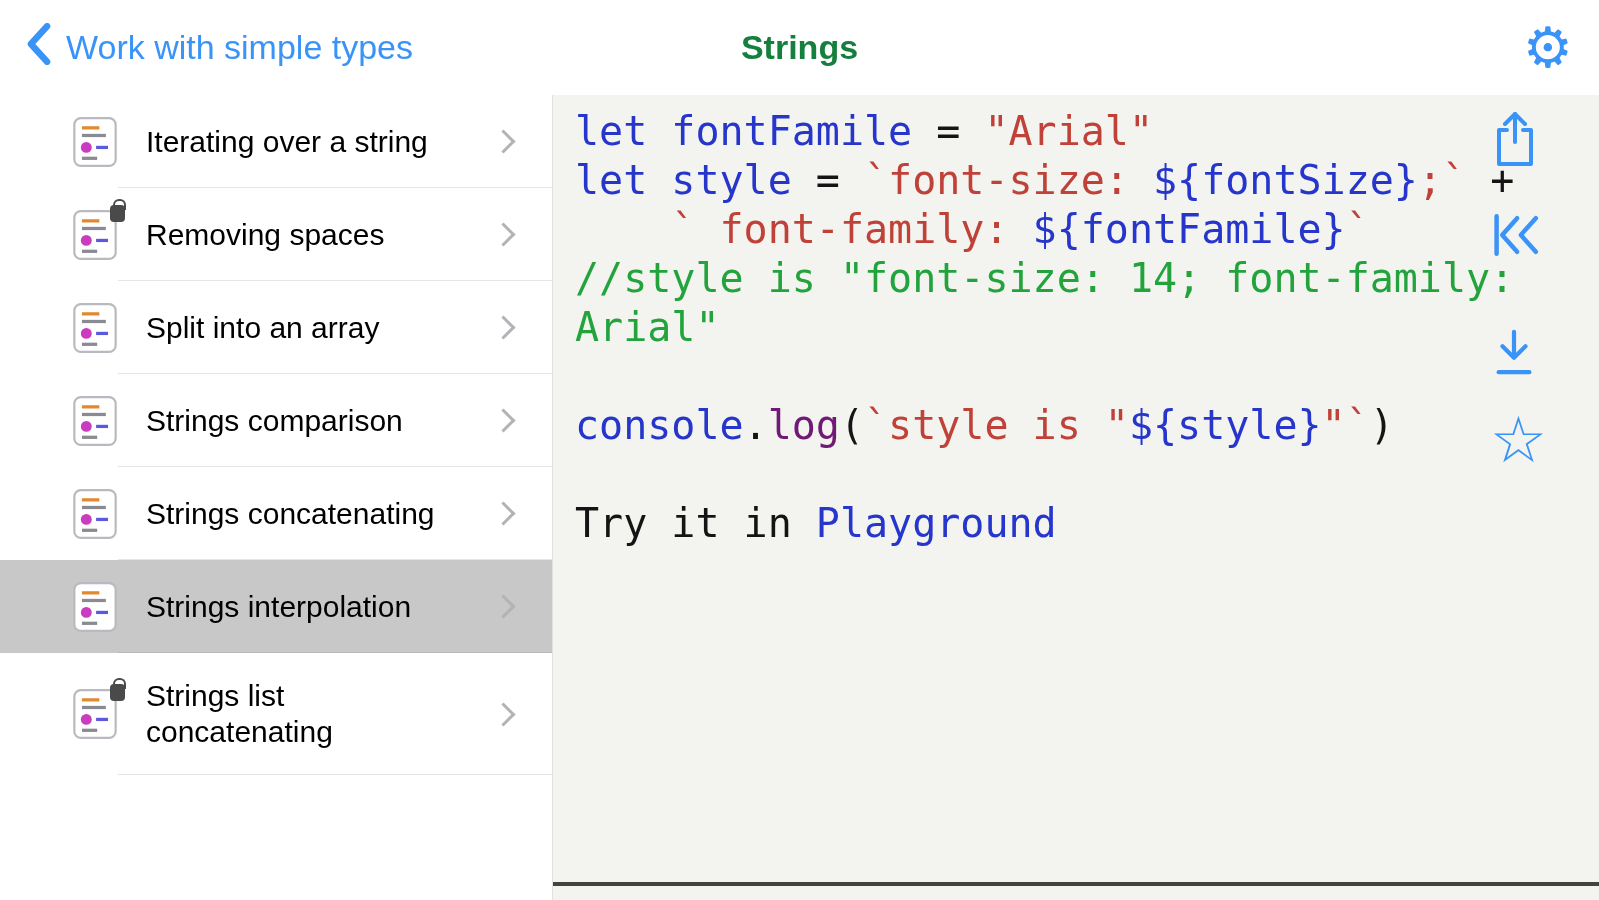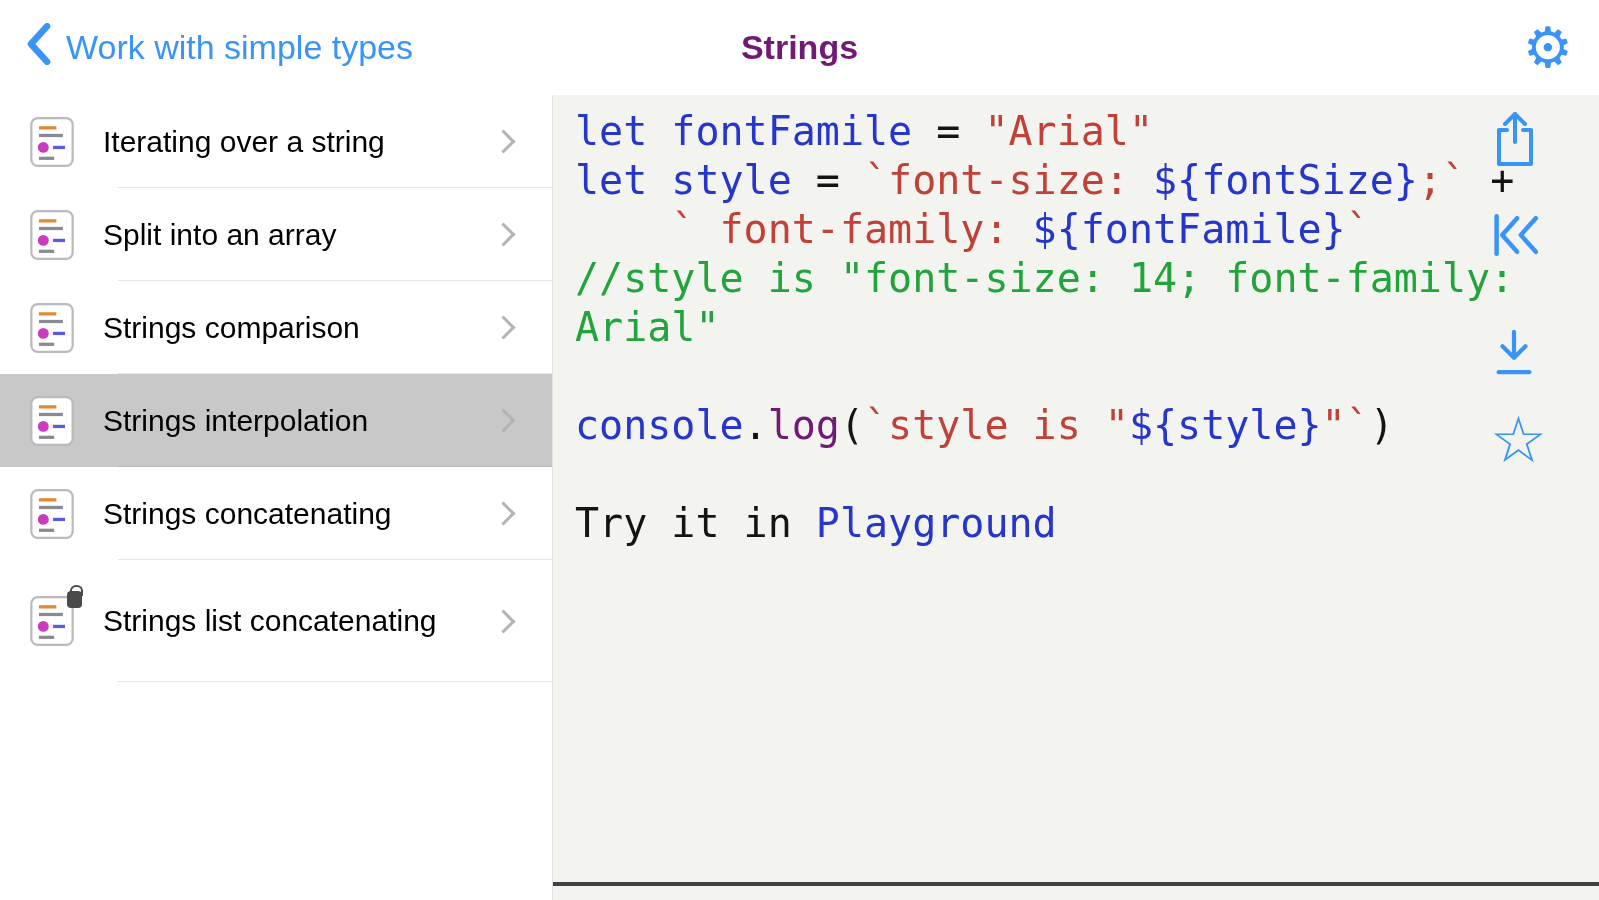--- a/index.html
+++ b/index.html
@@ -14,34 +14,34 @@
   
   .navbar { position:absolute; top:0; left:0; right:0; height:95px; background:#fff; }
   .back-btn {
     position:absolute; left:26px; top:0; height:95px;
     display:flex; align-items:center; gap:14px;
     color:var(--accent); font-size:34px; cursor:pointer;justify-content:flex-end;
   }
   .nav-title {
     position:absolute; left:0; right:0; top:0; height:95px;
     display:flex; align-items:center; justify-content:center;
-    font-size:34px; font-weight:700; color:#701a75;
+    font-size:34px; font-weight:700; color:#15803d;
   }
   .gear-btn {
     position:absolute; right:26px; top:50%; transform:translateY(-50%);
     color:var(--accent); font-size:56px; line-height:1; cursor:pointer;
   }
   
   .sidebar {
     position:absolute; left:0; top:95px; bottom:0; width:553px;
     background:#fff; border-right:1px solid #e2e2e2; overflow:hidden;
   }
   .row {
     position:relative; display:flex; align-items:center;
-    padding-left:29px; gap:28px; height:93px; background:#fff; cursor:pointer;
+    padding-left:72px; gap:28px; height:93px; background:#fff; cursor:pointer;
   }
   .row.tall { height:122px; }
   .row.selected { background:#c8c8c8; }
   .row::after {
     content:""; position:absolute; left:118px; right:0; bottom:0;
     height:1px; background:#e5e5e7;
   }
   .row.selected::after { background:#b9b9b9; }
   .doc-icon { width:46px; height:50px; position:relative; flex:0 0 auto; }
   .doc-icon svg { width:100%; height:100%; display:block; }
@@ -114,20 +114,35 @@
           <line x1="8" y1="17" x2="30" y2="17" stroke="#8a8a92" stroke-width="3"></line>
           <circle cx="12" cy="28" r="5" fill="#c93bbf"></circle>
           <line x1="21" y1="28" x2="32" y2="28" stroke="#5a5ae0" stroke-width="3"></line>
           <line x1="8" y1="38" x2="22" y2="38" stroke="#8a8a92" stroke-width="3"></line>
         </svg>
     </span>
     <span class="row-label">Iterating over a string</span>
     <span class="row-chevron"></span>
   </div>
 
+  <div class="row">
+    <span class="doc-icon">
+      <svg viewBox="0 0 40 46">
+          <rect x="1" y="1" width="38" height="44" rx="6" fill="#fff" stroke="#b9b9bf" stroke-width="2"></rect>
+          <line x1="8" y1="10" x2="24" y2="10" stroke="#e08930" stroke-width="3"></line>
+          <line x1="8" y1="17" x2="30" y2="17" stroke="#8a8a92" stroke-width="3"></line>
+          <circle cx="12" cy="28" r="5" fill="#c93bbf"></circle>
+          <line x1="21" y1="28" x2="32" y2="28" stroke="#5a5ae0" stroke-width="3"></line>
+          <line x1="8" y1="38" x2="22" y2="38" stroke="#8a8a92" stroke-width="3"></line>
+        </svg>
+      <span class="lock-badge"></span>
+    </span>
+    <span class="row-label">Removing spaces</span>
+    <span class="row-chevron"></span>
+  </div>
 
 
   <div class="row">
     <span class="doc-icon">
       <svg viewBox="0 0 40 46">
           <rect x="1" y="1" width="38" height="44" rx="6" fill="#fff" stroke="#b9b9bf" stroke-width="2"></rect>
           <line x1="8" y1="10" x2="24" y2="10" stroke="#e08930" stroke-width="3"></line>
           <line x1="8" y1="17" x2="30" y2="17" stroke="#8a8a92" stroke-width="3"></line>
           <circle cx="12" cy="28" r="5" fill="#c93bbf"></circle>
           <line x1="21" y1="28" x2="32" y2="28" stroke="#5a5ae0" stroke-width="3"></line>
@@ -146,47 +161,47 @@
           <line x1="8" y1="17" x2="30" y2="17" stroke="#8a8a92" stroke-width="3"></line>
           <circle cx="12" cy="28" r="5" fill="#c93bbf"></circle>
           <line x1="21" y1="28" x2="32" y2="28" stroke="#5a5ae0" stroke-width="3"></line>
           <line x1="8" y1="38" x2="22" y2="38" stroke="#8a8a92" stroke-width="3"></line>
         </svg>
     </span>
     <span class="row-label">Strings comparison</span>
     <span class="row-chevron"></span>
   </div>
 
+  <div class="row">
+    <span class="doc-icon">
+      <svg viewBox="0 0 40 46">
+          <rect x="1" y="1" width="38" height="44" rx="6" fill="#fff" stroke="#b9b9bf" stroke-width="2"></rect>
+          <line x1="8" y1="10" x2="24" y2="10" stroke="#e08930" stroke-width="3"></line>
+          <line x1="8" y1="17" x2="30" y2="17" stroke="#8a8a92" stroke-width="3"></line>
+          <circle cx="12" cy="28" r="5" fill="#c93bbf"></circle>
+          <line x1="21" y1="28" x2="32" y2="28" stroke="#5a5ae0" stroke-width="3"></line>
+          <line x1="8" y1="38" x2="22" y2="38" stroke="#8a8a92" stroke-width="3"></line>
+        </svg>
+    </span>
+    <span class="row-label">Strings concatenating</span>
+    <span class="row-chevron"></span>
+  </div>
+
   <div class="row selected">
     <span class="doc-icon">
       <svg viewBox="0 0 40 46">
           <rect x="1" y="1" width="38" height="44" rx="6" fill="#fff" stroke="#b9b9bf" stroke-width="2"></rect>
           <line x1="8" y1="10" x2="24" y2="10" stroke="#e08930" stroke-width="3"></line>
           <line x1="8" y1="17" x2="30" y2="17" stroke="#8a8a92" stroke-width="3"></line>
           <circle cx="12" cy="28" r="5" fill="#c93bbf"></circle>
           <line x1="21" y1="28" x2="32" y2="28" stroke="#5a5ae0" stroke-width="3"></line>
           <line x1="8" y1="38" x2="22" y2="38" stroke="#8a8a92" stroke-width="3"></line>
         </svg>
     </span>
     <span class="row-label">Strings interpolation</span>
-    <span class="row-chevron"></span>
-  </div>
-
-  <div class="row">
-    <span class="doc-icon">
-      <svg viewBox="0 0 40 46">
-          <rect x="1" y="1" width="38" height="44" rx="6" fill="#fff" stroke="#b9b9bf" stroke-width="2"></rect>
-          <line x1="8" y1="10" x2="24" y2="10" stroke="#e08930" stroke-width="3"></line>
-          <line x1="8" y1="17" x2="30" y2="17" stroke="#8a8a92" stroke-width="3"></line>
-          <circle cx="12" cy="28" r="5" fill="#c93bbf"></circle>
-          <line x1="21" y1="28" x2="32" y2="28" stroke="#5a5ae0" stroke-width="3"></line>
-          <line x1="8" y1="38" x2="22" y2="38" stroke="#8a8a92" stroke-width="3"></line>
-        </svg>
-    </span>
-    <span class="row-label">Strings concatenating</span>
     <span class="row-chevron"></span>
   </div>
 
   <div class="row tall">
     <span class="doc-icon">
       <svg viewBox="0 0 40 46">
           <rect x="1" y="1" width="38" height="44" rx="6" fill="#fff" stroke="#b9b9bf" stroke-width="2"></rect>
           <line x1="8" y1="10" x2="24" y2="10" stroke="#e08930" stroke-width="3"></line>
           <line x1="8" y1="17" x2="30" y2="17" stroke="#8a8a92" stroke-width="3"></line>
           <circle cx="12" cy="28" r="5" fill="#c93bbf"></circle>

